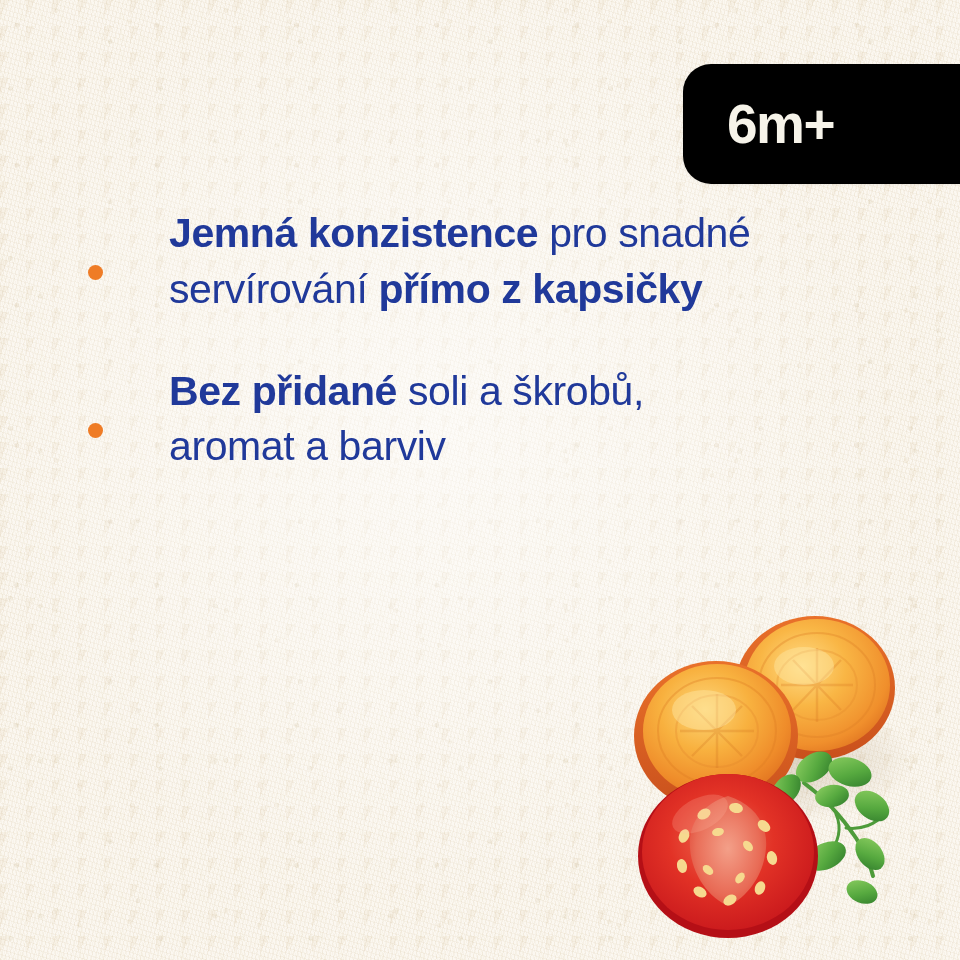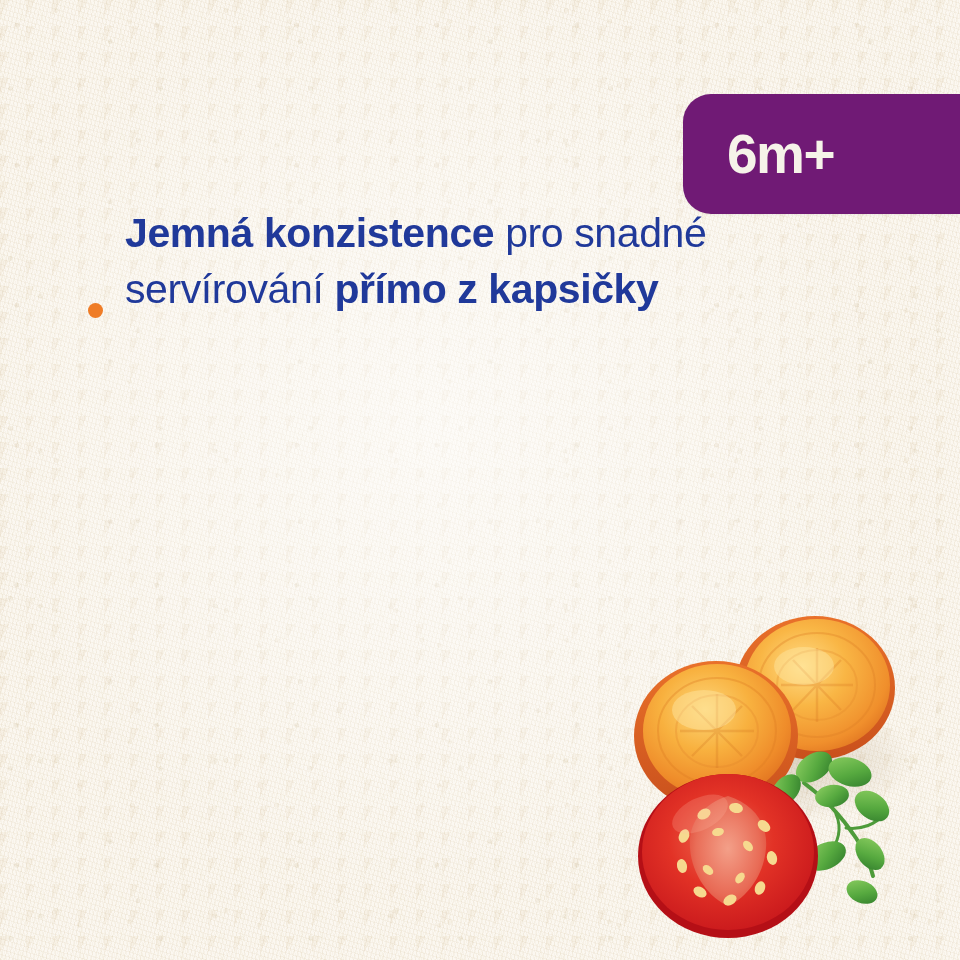--- a/index.html
+++ b/index.html
@@ -93,22 +93,23 @@
   
   #bullet-list {
     position: absolute;
     left: 88px;
     top: 206px;
     width: 690px;
   }
 
   .bullet-item {
     display: flex;
-    align-items: flex-end;
+    align-items: center;
     margin-bottom: 46px;
+    gap: 44px;
   }
   .bullet-item:last-child { margin-bottom: 0; }
 
   .bullet-dot {
     flex: 0 0 auto;
     width: 15px;
     height: 15px;
     border-radius: 50%;
     background: #ef7c26;
     margin-top: 22px;
@@ -139,28 +140,32 @@
 </style>
 </head>
 <body>
 
 <div id="page">
 
   <div id="paper-texture"></div>
   <div id="paper-grain"></div>
   <div id="paper-vignette"></div>
 
-  <div id="age-badge" style="background: #701a75; margin-top: 30px;">
+  <div id="age-badge" style="background: #000000;">
     <span id="age-badge-label" style="color: rgb(246, 243, 233);">6m+</span>
   </div>
 
   <ul id="bullet-list" style="list-style:none;">
     <li class="bullet-item">
       <span class="bullet-dot" style="background: rgb(239, 124, 38);"></span>
       <span class="bullet-text" style="color: rgb(32, 57, 154);"><b>Jemná konzistence</b><span> pro snadné servírování </span><b>přímo z kapsičky</b></span>
+    </li>
+    <li class="bullet-item">
+      <span class="bullet-dot" style="background: rgb(239, 124, 38);"></span>
+      <span class="bullet-text" style="color: rgb(32, 57, 154);"><b>Bez přidané</b><span> soli a škrobů, aromat a barviv</span></span>
     </li>
   </ul>
 
   <div id="veg-photo">
     <svg viewBox="0 0 342 360" xmlns="http://www.w3.org/2000/svg">
       <defs>
         <radialGradient id="carrotA" cx="42%" cy="34%" r="72%">
           <stop offset="0%" stop-color="#fdd679"></stop>
           <stop offset="42%" stop-color="#f8b13f"></stop>
           <stop offset="78%" stop-color="#ef8c2a"></stop>

